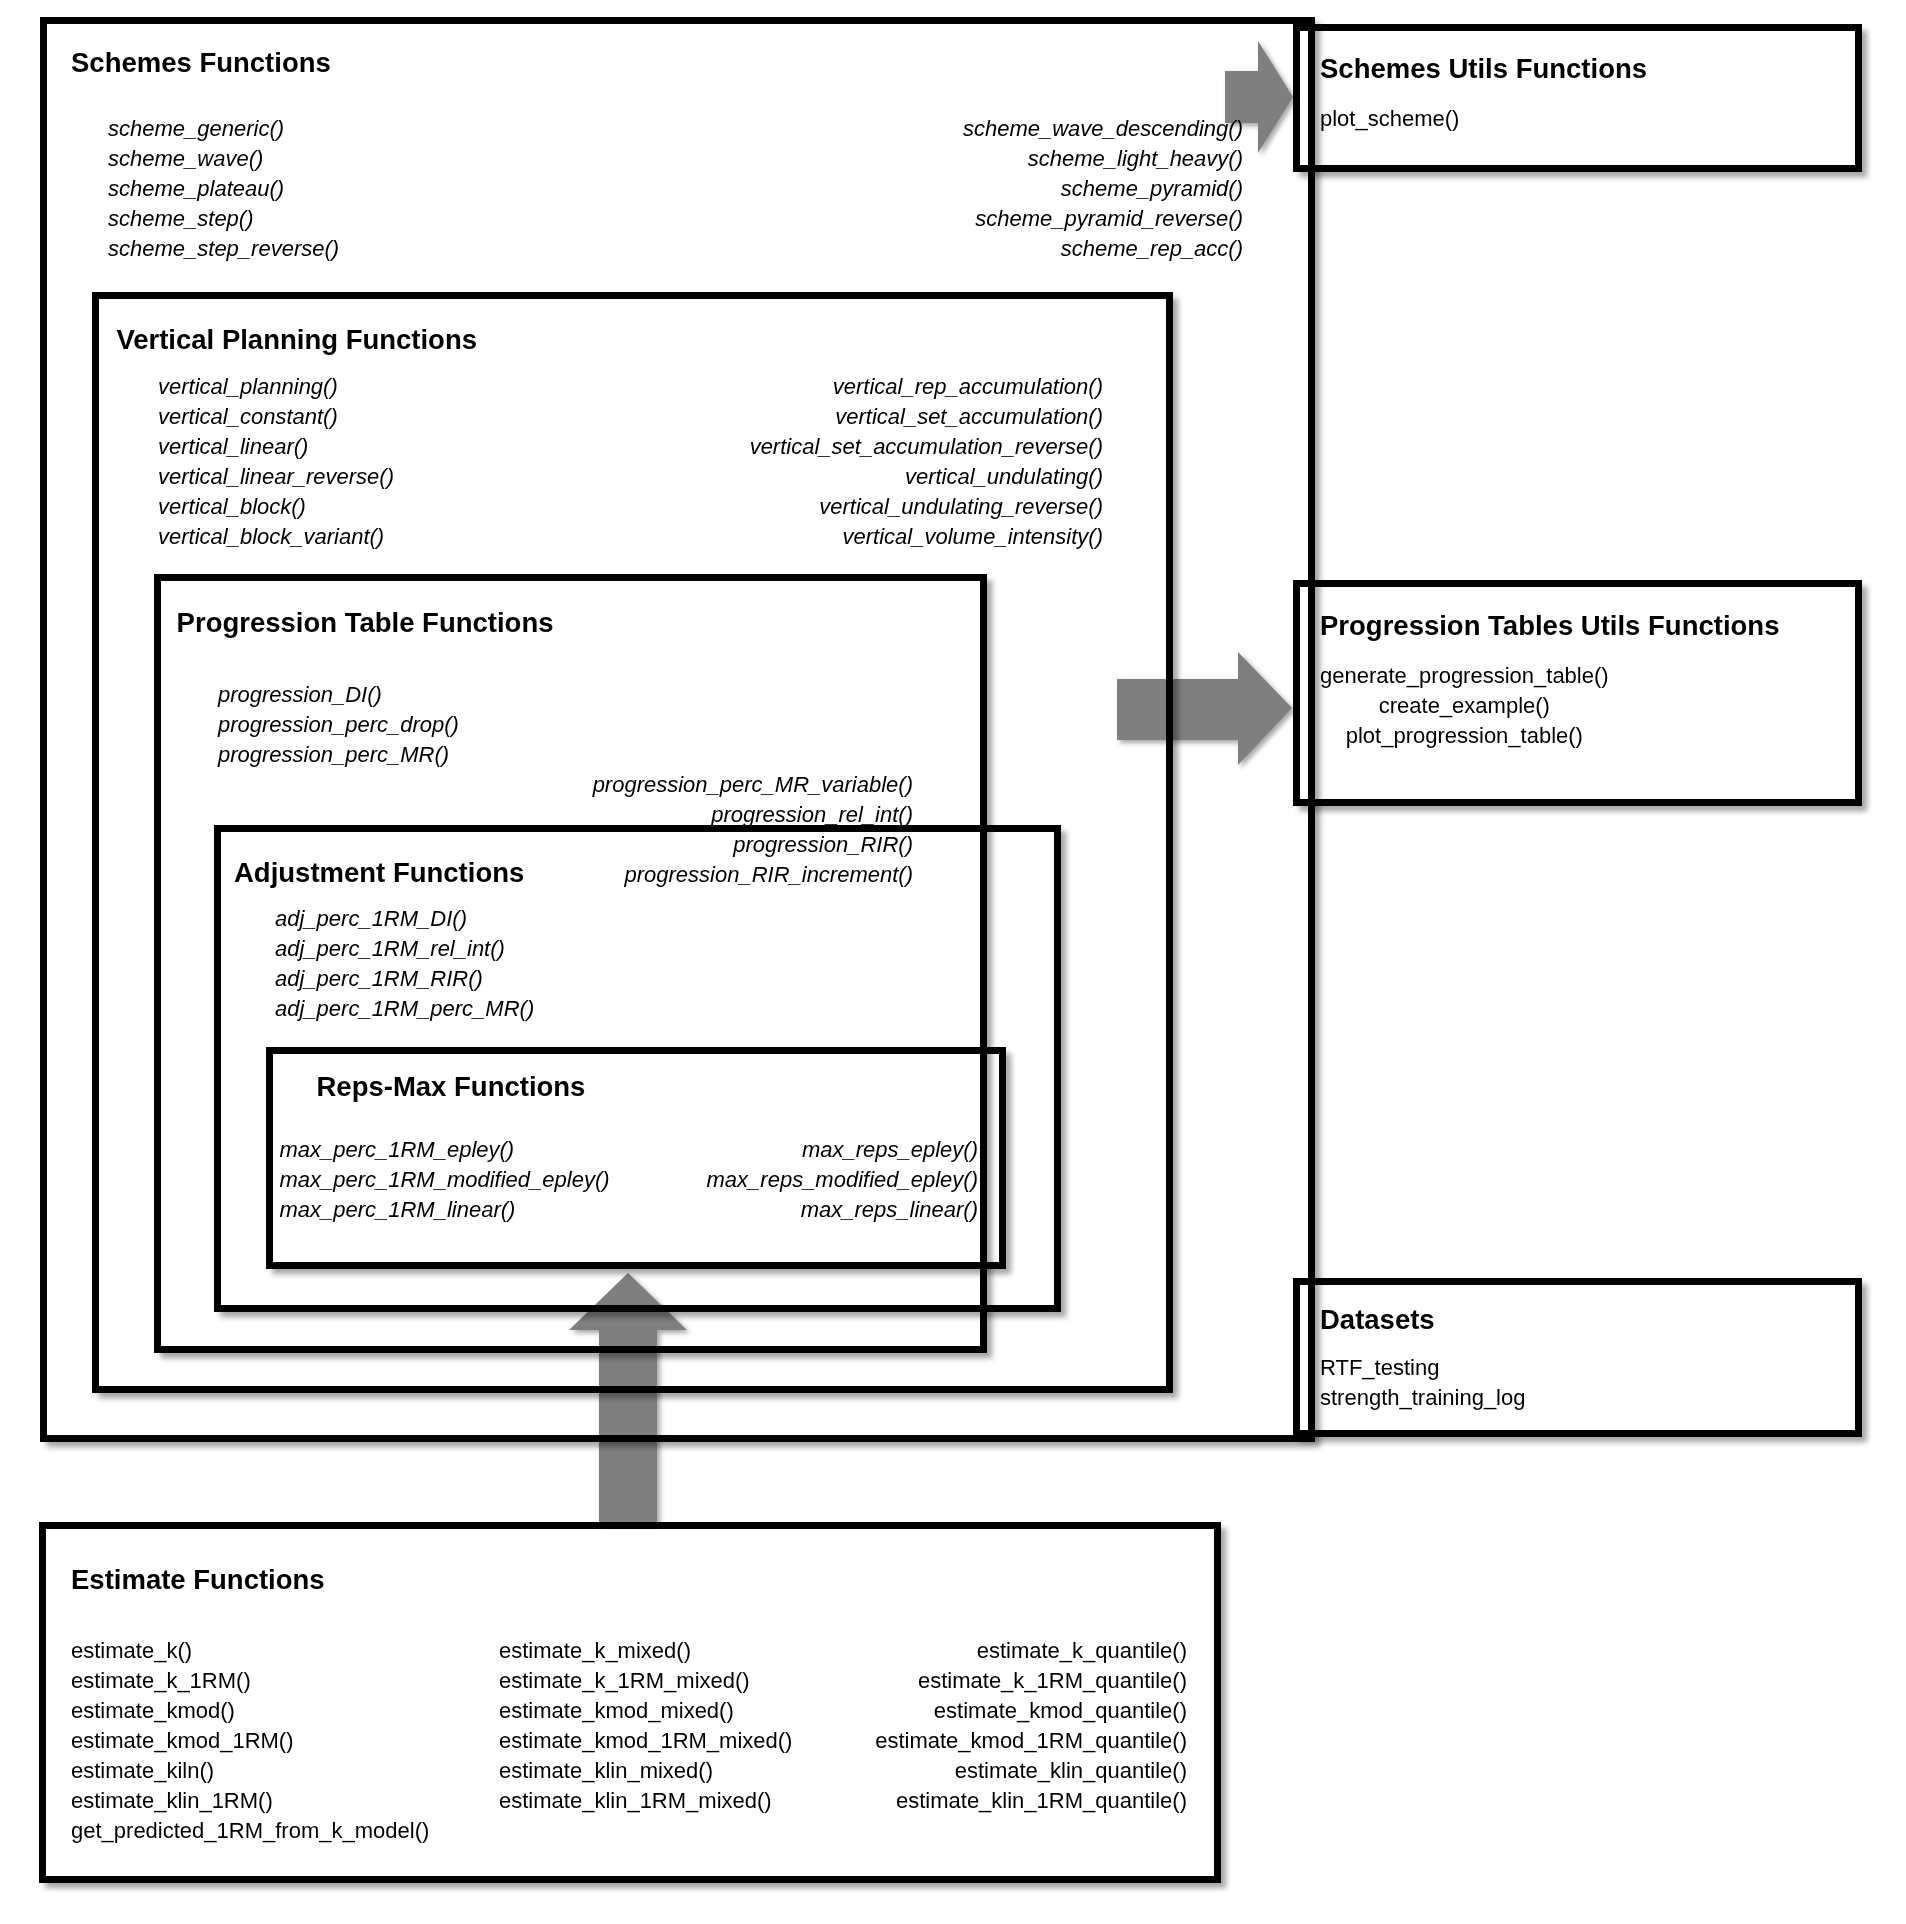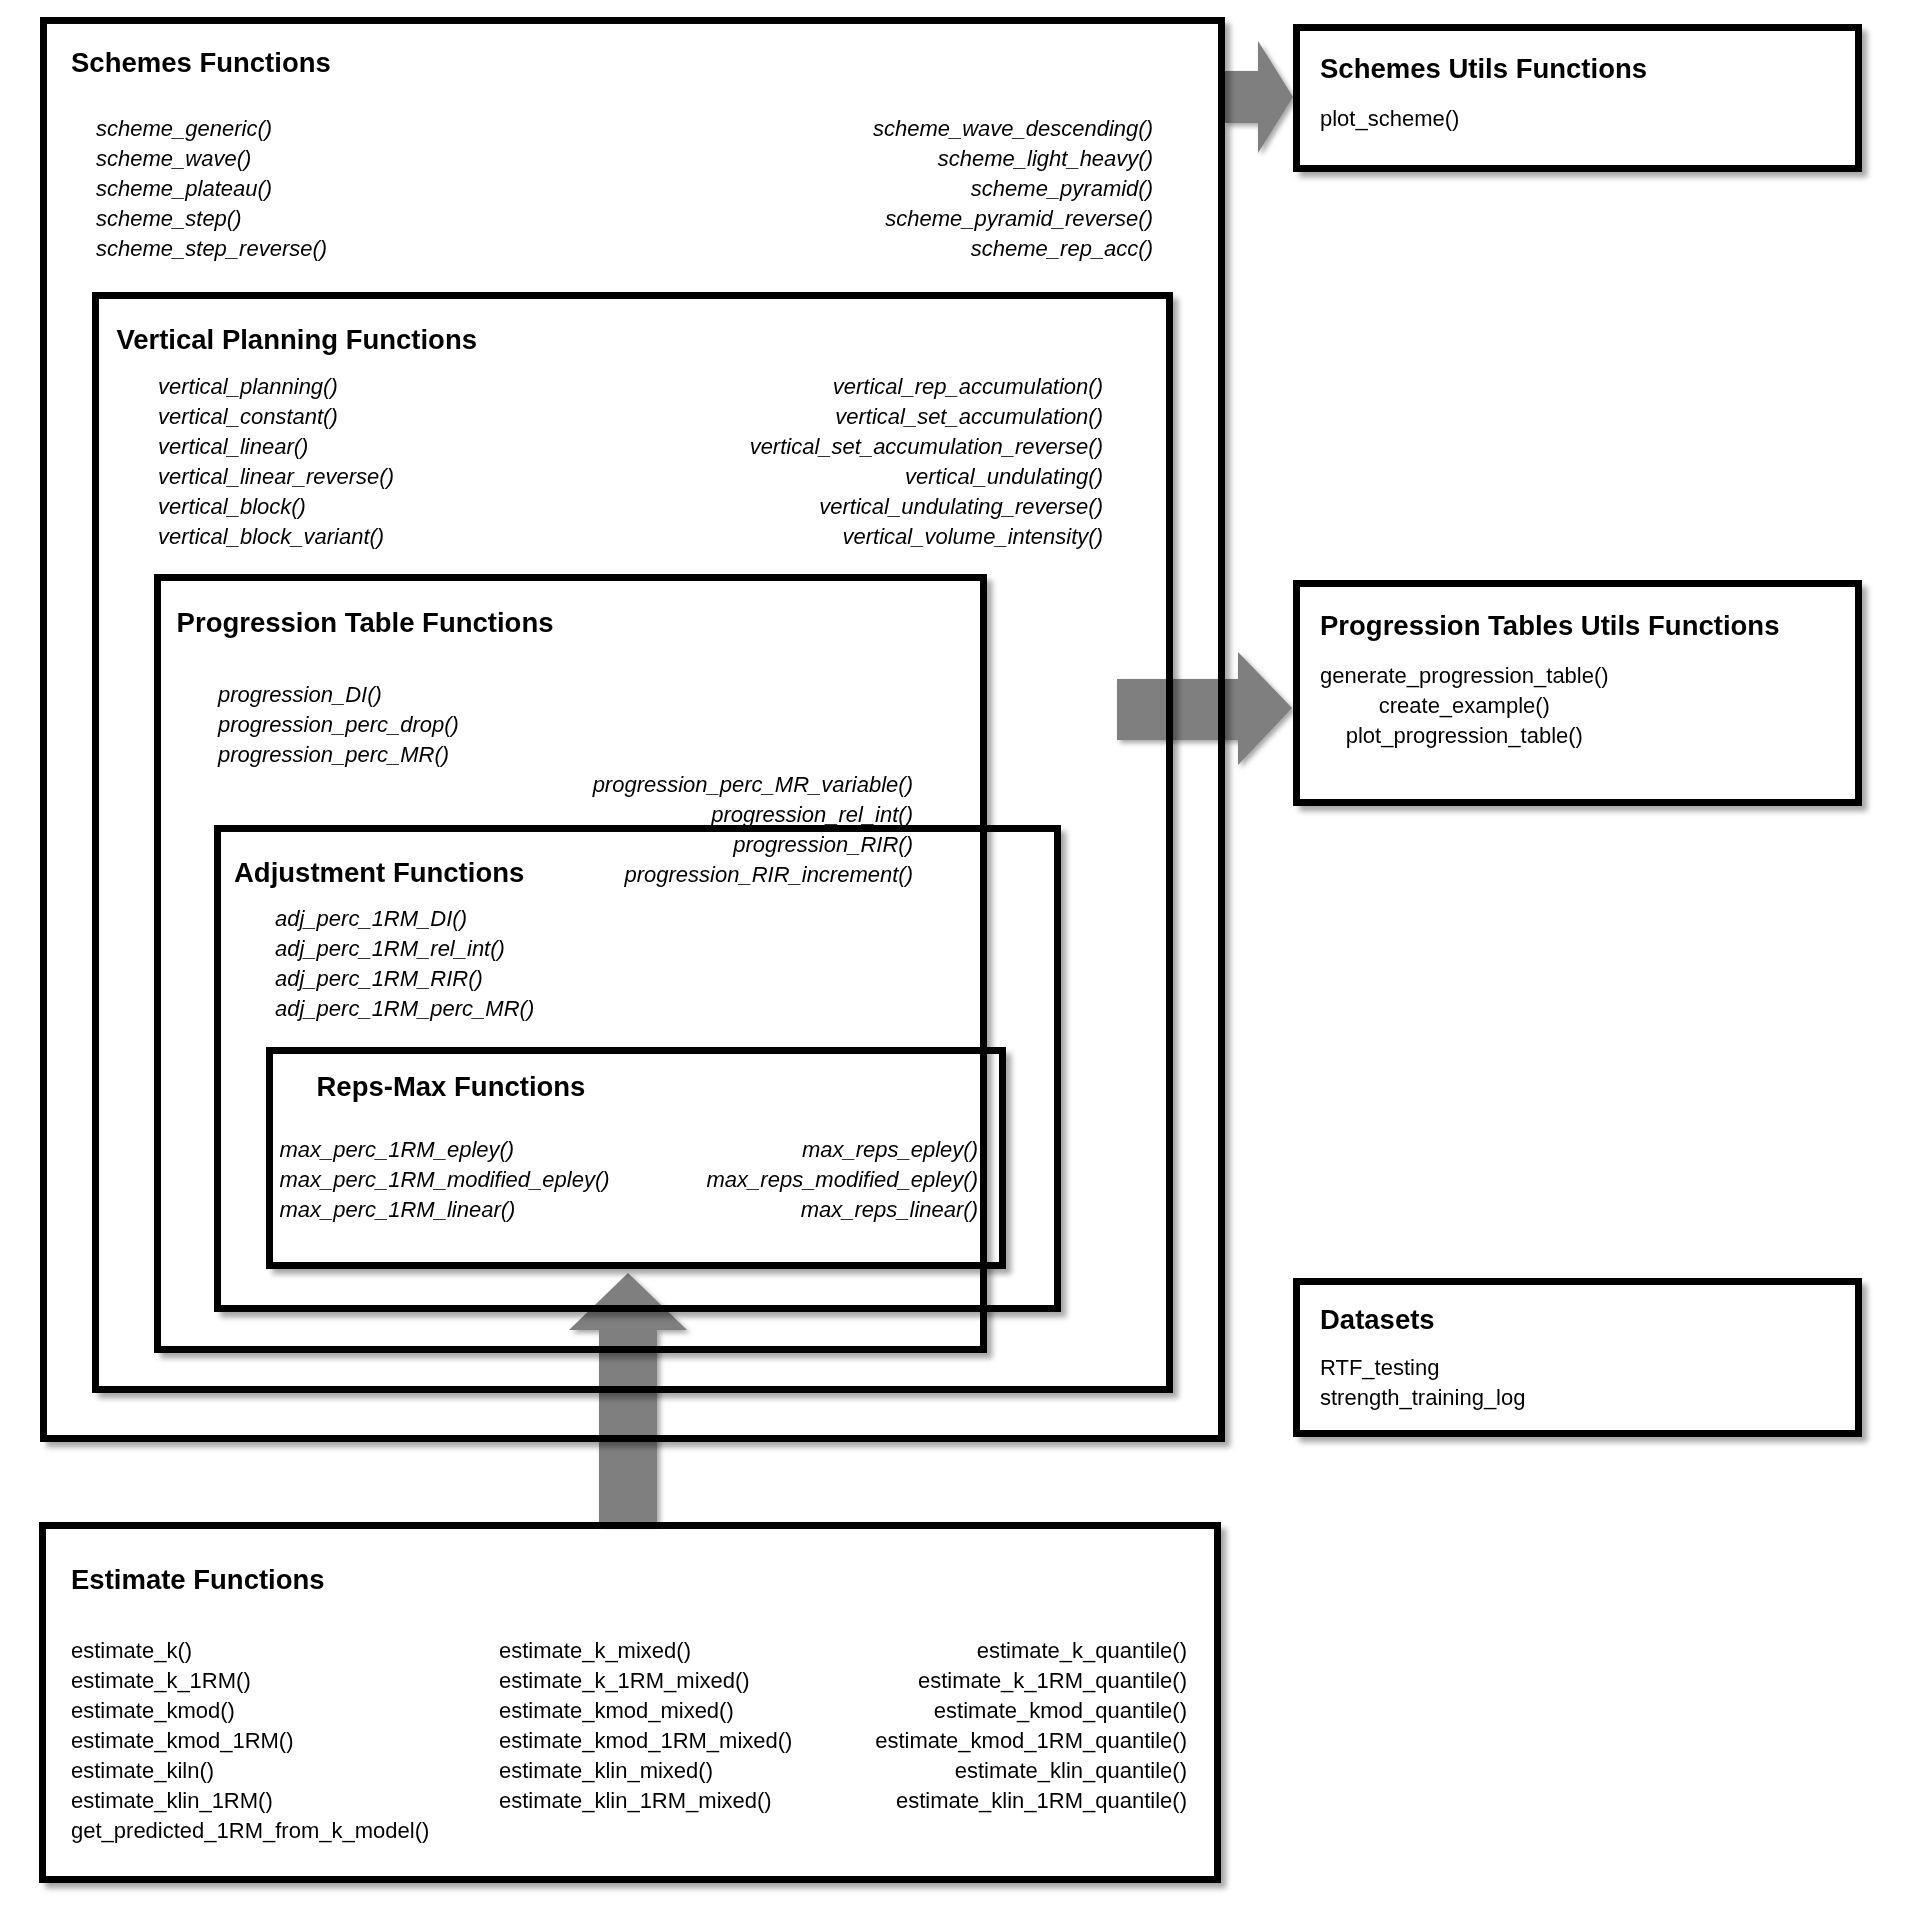--- a/index.html
+++ b/index.html
@@ -37,23 +37,23 @@
   .fn{
     font-size:22px;
     line-height:30px;
     white-space:nowrap;
   }
   .nested .fn{font-style:italic;}
   .plainlist{position:absolute;}
   .plainlist .fn{font-style:normal;}
 
   
-  #box-schemes{left:40px;top:16.5px;width:1185px;height:1425px;padding-left:34px;}
+  #box-schemes{left:40px;top:16.5px;width:1275px;height:1425px;padding-left:34px;}
   #box-schemes .title{left:24px;top:25px;}
-  #box-schemes .rows{left:49px;right:65px;top:90px;gap:16px;}
+  #box-schemes .rows{left:61px;right:65px;top:90px;gap:16px;}
 
   #box-vertical{left:92px;top:292px;width:1081px;height:1101px;}
   #box-vertical .title{left:17.4px;top:27px;}
   #box-vertical .rows{left:59px;right:63px;top:73px;}
 
   #box-progression{left:154px;top:574px;width:833px;height:779px;}
   #box-progression .title{left:15.6px;top:27.5px;}
   #box-progression .rows{left:57px;right:67px;top:79px;flex-direction:column;}
   #box-progression .col-l{margin-top:20px;}
 

